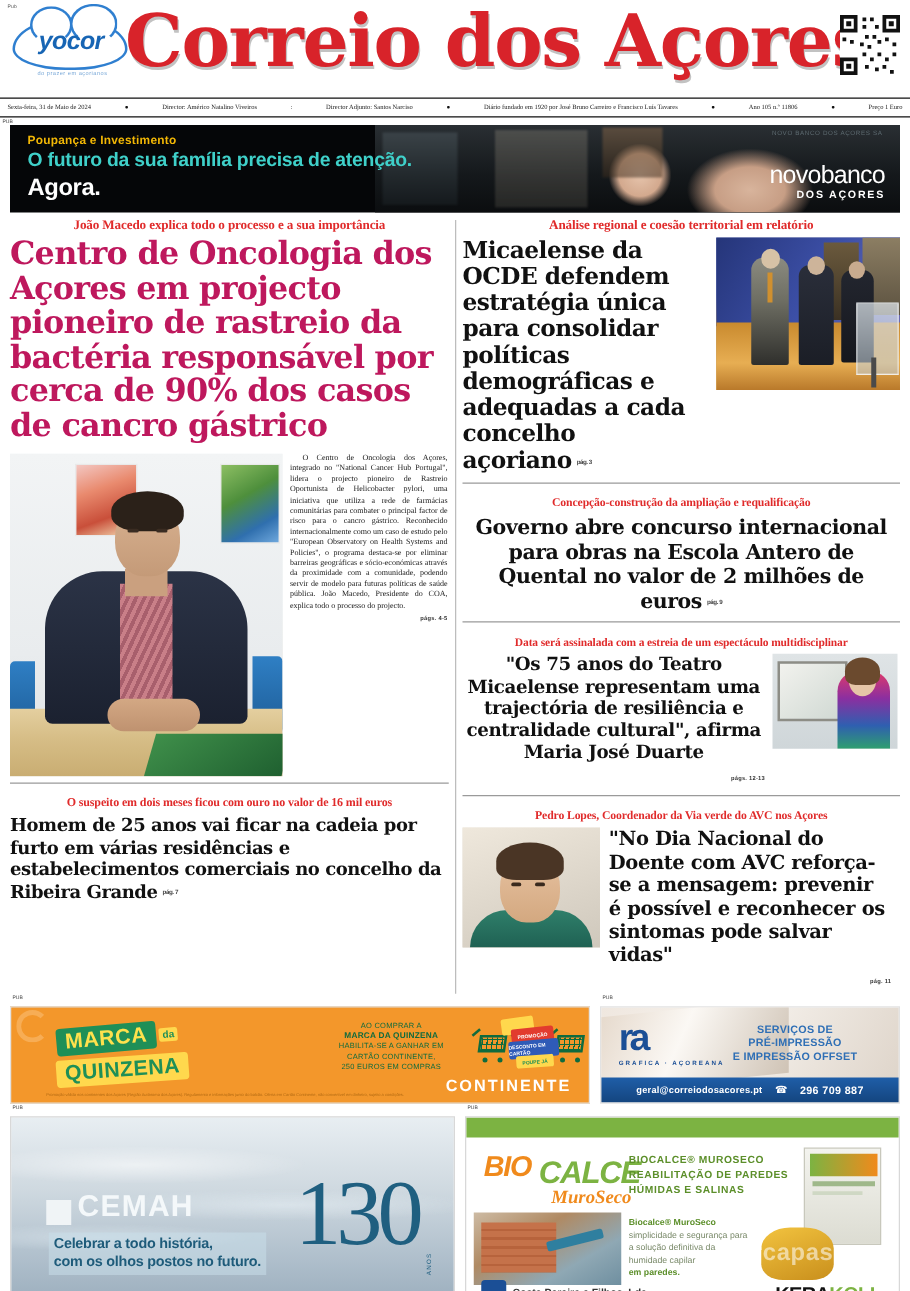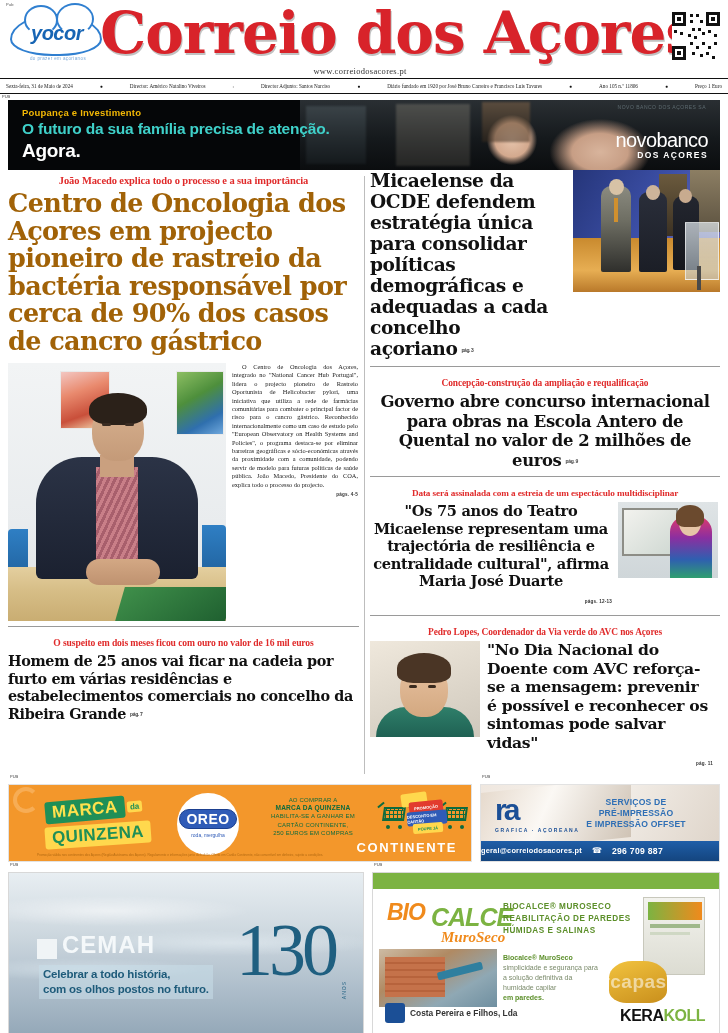--- a/index.html
+++ b/index.html
@@ -144,21 +144,21 @@
   .col-rule { width:1px; background:#bdbdbd; margin:6px 5px 0 5px; }
   .col-right { width:350px; position:relative; }
 
   .kicker {
     color:#e02b2b; font-family:"Liberation Serif", serif; font-weight:bold;
     font-size:10.5px; text-align:center; letter-spacing:-.1px;
     padding:5px 0 3px 0; line-height:12px;
   }
   .lead-head {
     font-family:"DejaVu Serif", serif; font-weight:bold;
-    font-size:25.5px; line-height:27.5px; color:#a16207;
+    font-size:25.5px; line-height:27.5px; color:#be185d;
     letter-spacing:-.6px; padding-bottom:4px;
   }
   .hr-med  { border-top:1px solid #9a9a9a; margin:5px 0; }
 
   
   .lead-body { display:flex; gap:6px; margin-top:4px; }
   .lead-photo {
     width:218px; height:258px; position:relative; overflow:hidden;
     background:linear-gradient(180deg,#eef1f2 0%,#e4e8ea 48%,#d8cfbc 100%);
   }
@@ -396,21 +396,21 @@
     color:#1b4f96; letter-spacing:1.6px;
   }
   .ra-copy{
     position:absolute; right:8px; top:12px; width:150px; text-align:center;
     font-family:"Liberation Sans", sans-serif; font-weight:bold; font-size:8.6px;
     line-height:11px; color:#2f6fb5; letter-spacing:.2px;
   }
   .ra-bar{
     position:absolute; left:0; bottom:0; width:100%; height:20px;
     background:linear-gradient(180deg,#1f5ea8,#14457f);
-    display:flex; align-items:center; justify-content:flex-start; gap:10px;
+    display:flex; align-items:center; justify-content:center; gap:10px;
   }
   .ra-mail{
     font-family:"Liberation Sans", sans-serif; font-weight:bold; font-size:7.4px; color:#fff;
     letter-spacing:.2px;
   }
   .ra-phone{
     font-family:"Liberation Sans", sans-serif; font-weight:bold; font-size:8.6px; color:#fff;
     letter-spacing:.3px;
   }
 
@@ -536,21 +536,20 @@
   <div class="masthead">
     <div class="pub-tiny" style="left:6px;top:2px;">Pub</div>
 
     <div class="yocor-wrap">
       <div class="yocor-cloud"></div>
       <div class="yocor-word">yocor</div>
       <div class="yocor-sub">do prazer em açorianos</div>
     </div>
 
     <div class="nameplate">Correio dos Açores</div>
-    <div class="website">www.correiodosacores.pt</div>
 
     <div class="qr">
       <i style="left:0;top:0;width:14px;height:14px;"></i>
       <i style="left:3px;top:3px;width:8px;height:8px;background:#fff;"></i>
       <i style="left:5px;top:5px;width:4px;height:4px;"></i>
       <i style="right:0;top:0;width:14px;height:14px;"></i>
       <i style="right:3px;top:3px;width:8px;height:8px;background:#fff;"></i>
       <i style="right:5px;top:5px;width:4px;height:4px;"></i>
       <i style="left:0;bottom:0;width:14px;height:14px;"></i>
       <i style="left:3px;bottom:3px;width:8px;height:8px;background:#fff;"></i>
@@ -648,20 +647,21 @@
         <div class="kicker" style="font-size:9.6px;">O suspeito em dois meses ficou com ouro no valor de 16 mil euros</div>
         <div class="crime-head">
           <span>Homem de 25 anos vai ficar na cadeia por furto em várias residências e estabelecimentos comerciais no concelho da Ribeira Grande</span><span class="pgref-inline">pág. 7</span>
         </div>
       </div>
 
       <div class="col-rule"></div>
 
       <div class="col-right">
 
+        <div class="kicker">Análise regional e coesão territorial em relatório</div>
         <div class="r1-wrap">
           <div class="r1-head">
             <span>Micaelense da OCDE defendem estratégia única para consolidar políticas demográficas e adequadas a cada concelho açoriano</span><span class="pgref-inline">pág. 3</span>
           </div>
           <div class="r1-photo">
             <div class="bgpanel"></div>
               <div class="floor"></div>
             <div class="door"></div>
               <div class="wallr"></div>
             <div class="m1"></div>
@@ -726,24 +726,20 @@
     <div style="width:240px;" class="pub-label">PUB</div>
   </div>
   <div class="ads1">
 
     <div class="ad-continente">
       <div class="cring"></div>
       <div class="marca-q">
         <span class="tag-marca">MARCA</span><span class="tag-da">da</span>
         <span class="tag-quinz">QUINZENA</span>
       </div>
-      <div class="oreo-circle">
-        <span class="oreo-word">OREO</span>
-        <span class="oreo-sub">roda, mergulha</span>
-      </div>
       <div class="cont-copy">
         <div>AO COMPRAR A</div>
         <b>MARCA DA QUINZENA</b>
         <div>HABILITA-SE A GANHAR EM</div>
         <div>CARTÃO CONTINENTE,</div>
         <div>250 EUROS EM COMPRAS</div>
       </div>
       <div class="carts">
         <div class="cart">
             <div class="handle"></div>

